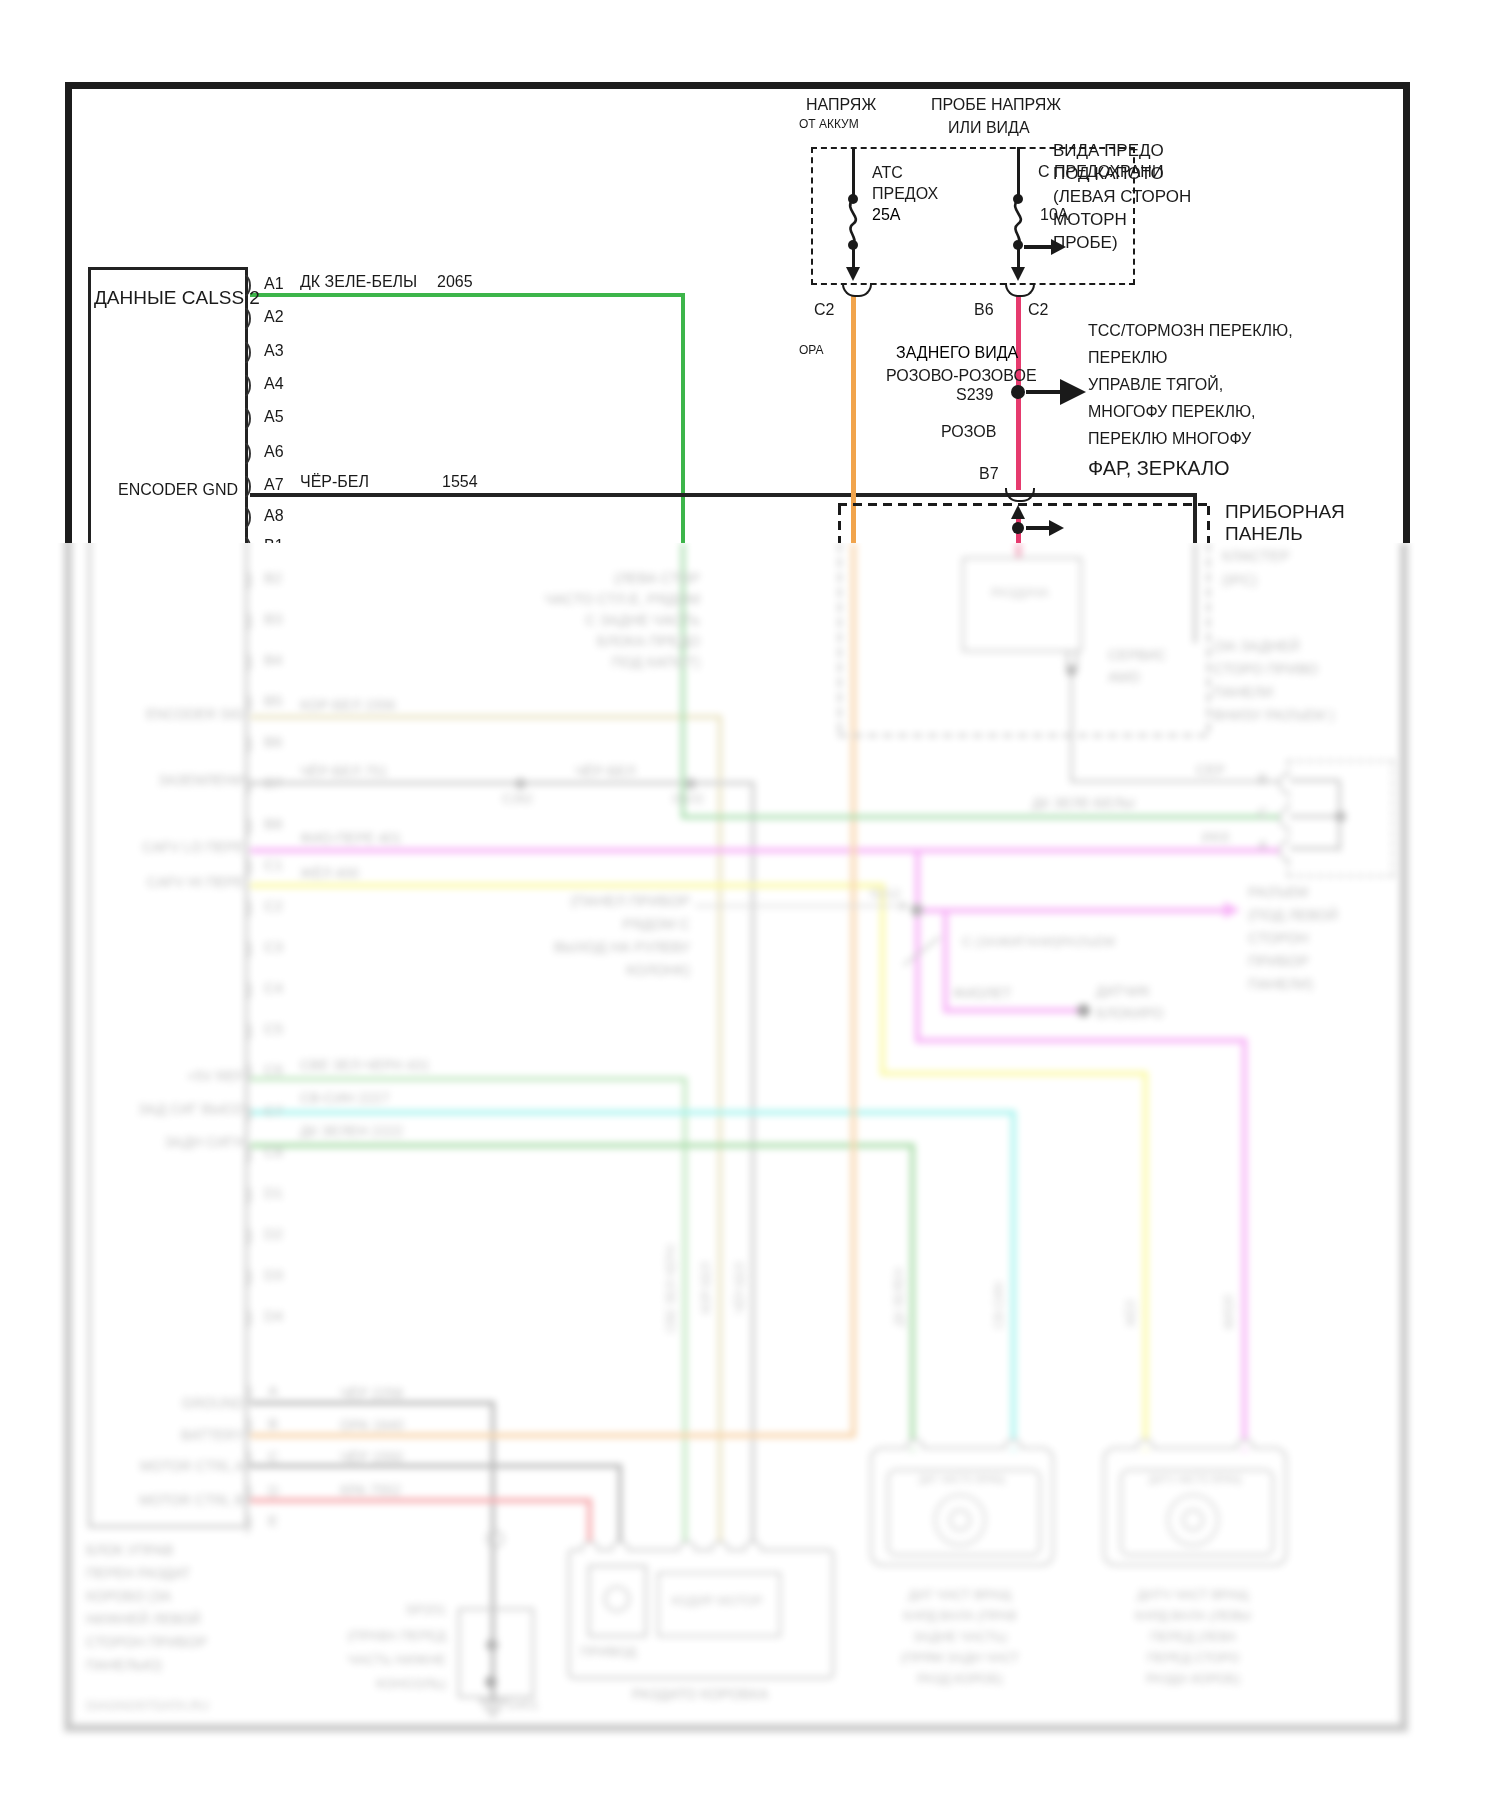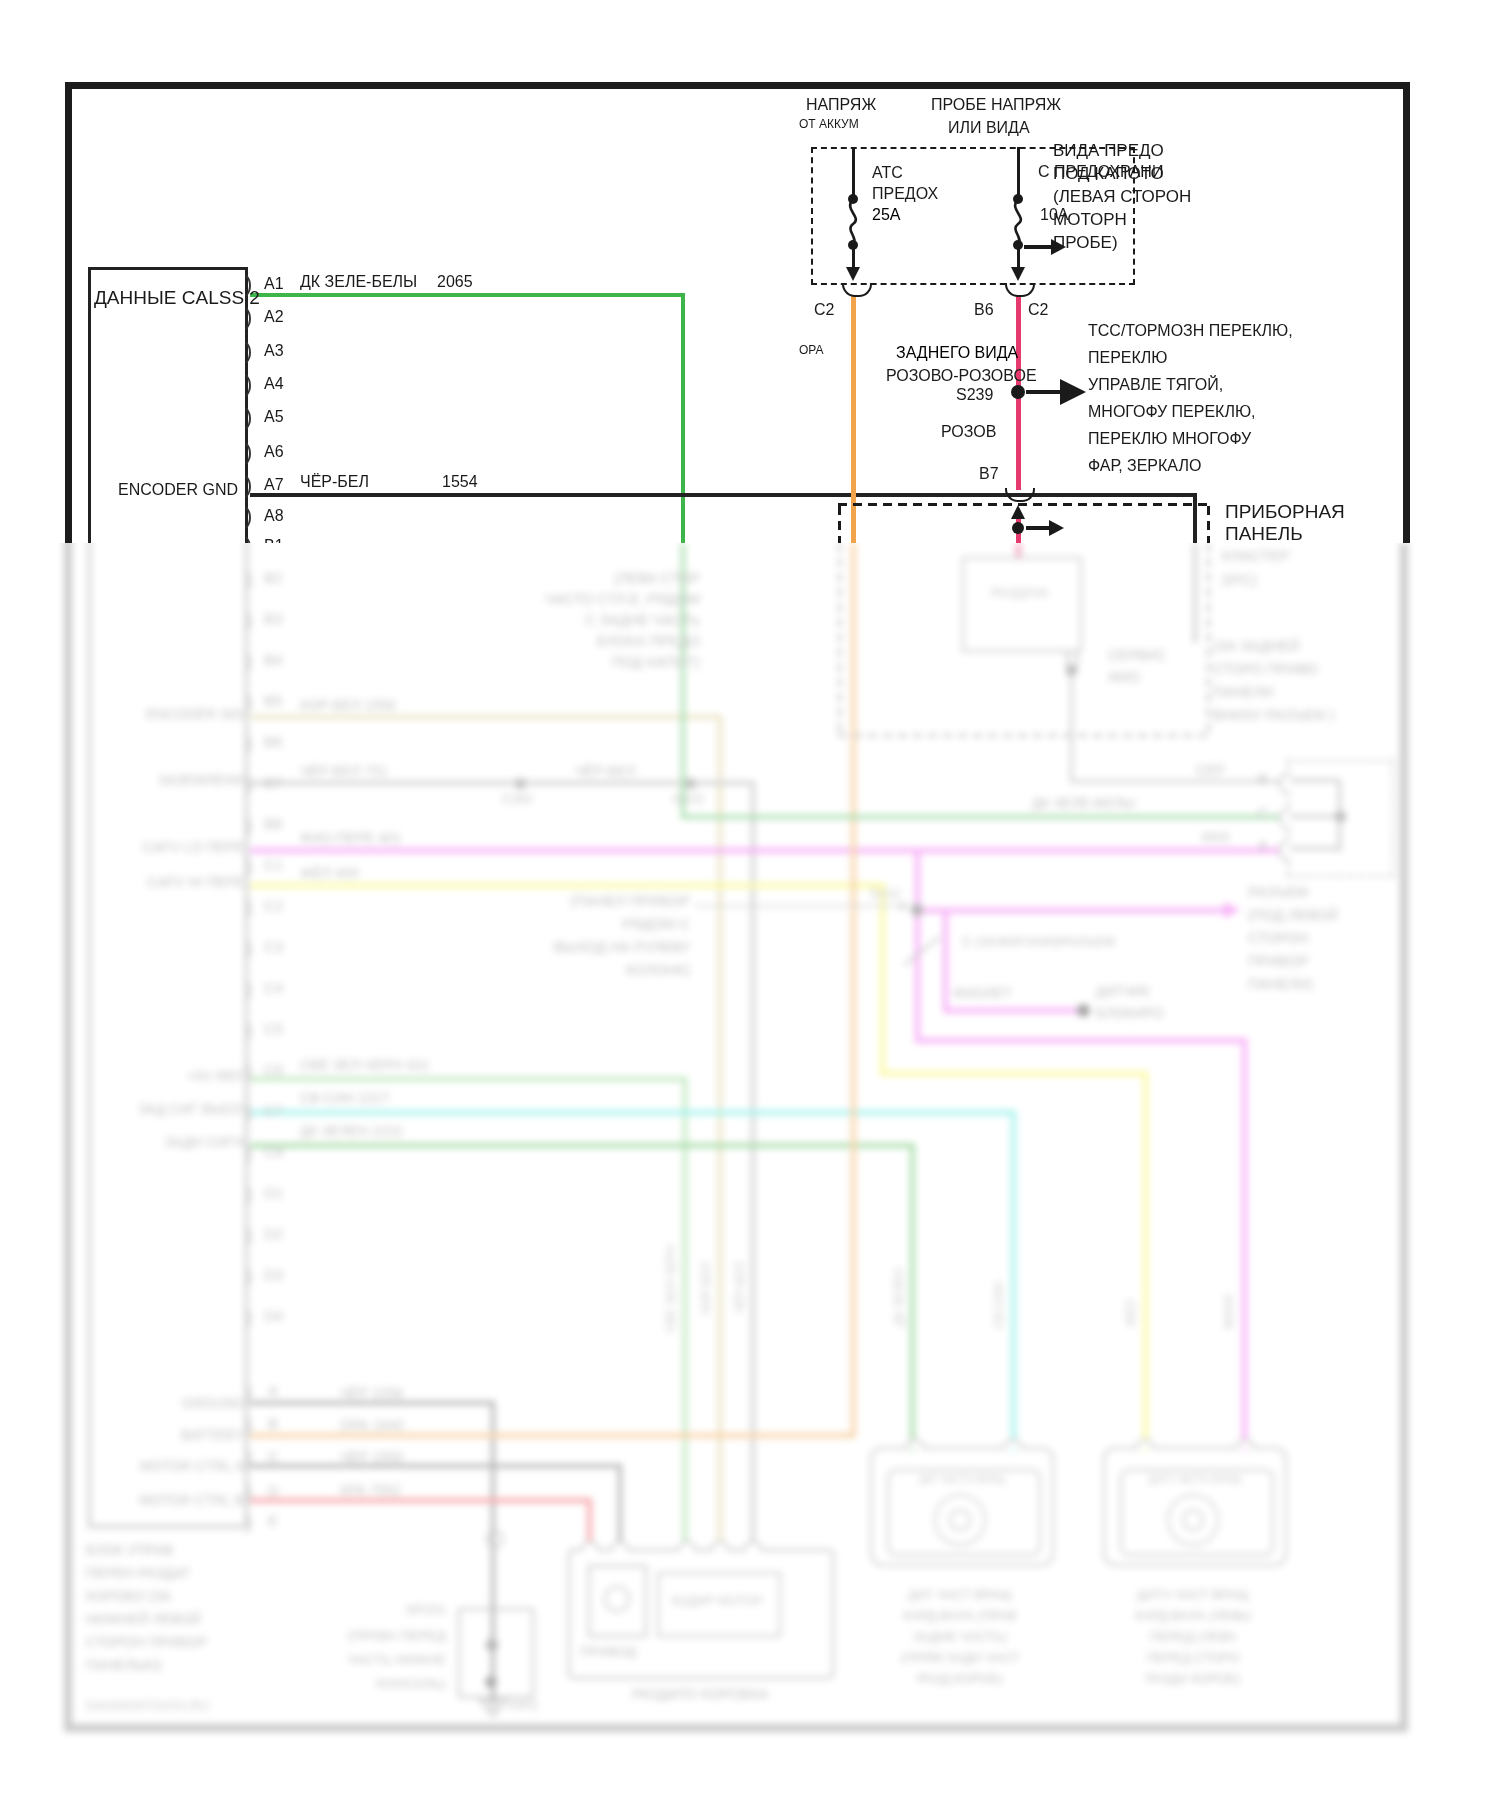--- a/index.html
+++ b/index.html
@@ -354,19 +354,19 @@
       <div class="t" style="top: 301px; font-size: 16px; color: rgb(26, 26, 26); left: 1028px;">С2</div>
       <div class="t" style="top: 344px; font-size: 12px; color: rgb(26, 26, 26); left: 799px;">ОРА</div>
       <div class="t" style="top: 344px; font-size: 16px; color: #000000; left: 864px; margin-left: 32px;">ЗАДНЕГО ВИДА</div>
       <div class="t" style="top: 367px; font-size: 16px; color: rgb(26, 26, 26); left: 886px;">РОЗОВО-РОЗОВОЕ</div>
       <div class="t" style="top: 386px; font-size: 16px; color: rgb(26, 26, 26); left: 956px;">S239</div>
       <div class="t" style="top: 322px; font-size: 16px; color: rgb(26, 26, 26); left: 1088px;">ТСС/ТОРМОЗН ПЕРЕКЛЮ,</div>
       <div class="t" style="top: 349px; font-size: 16px; color: rgb(26, 26, 26); left: 1088px;">ПЕРЕКЛЮ</div>
       <div class="t" style="top: 376px; font-size: 16px; color: rgb(26, 26, 26); left: 1088px;">УПРАВЛЕ ТЯГОЙ,</div>
       <div class="t" style="top: 403px; font-size: 16px; color: rgb(26, 26, 26); left: 1088px;">МНОГОФУ ПЕРЕКЛЮ,</div>
       <div class="t" style="top: 430px; font-size: 16px; color: rgb(26, 26, 26); left: 1088px;">ПЕРЕКЛЮ МНОГОФУ</div>
-      <div class="t" style="top: 457px; font-size: 16px; color: rgb(26, 26, 26); left: 1088px;">ФАР, ЗЕРКАЛО</div>
+      <div class="t" style="top: 457px; font-size: 20px; color: rgb(26, 26, 26); left: 1088px;">ФАР, ЗЕРКАЛО</div>
       <div class="t" style="top: 423px; font-size: 16px; color: rgb(26, 26, 26); left: 941px;">РОЗОВ</div>
       <div class="t" style="top: 465px; font-size: 16px; color: rgb(26, 26, 26); left: 979px;">В7</div>
       <div class="t" style="top: 501px; font-size: 19px; color: rgb(26, 26, 26); left: 1225px;">ПРИБОРНАЯ</div>
       <div class="t" style="top: 523px; font-size: 19px; color: rgb(26, 26, 26); left: 1225px;">ПАНЕЛЬ</div>
     </div>
 </div>
 
 </body></html>

